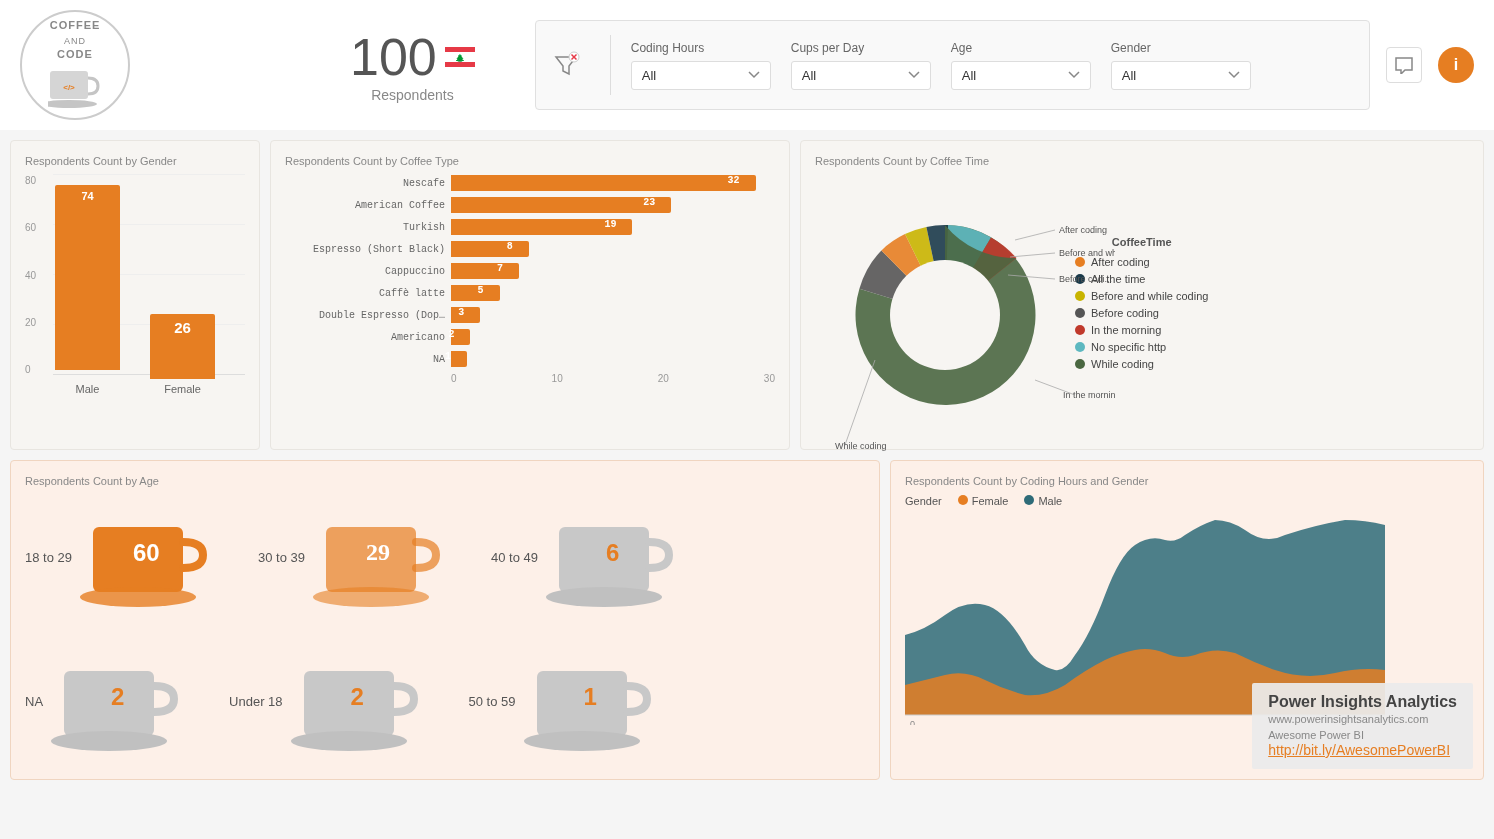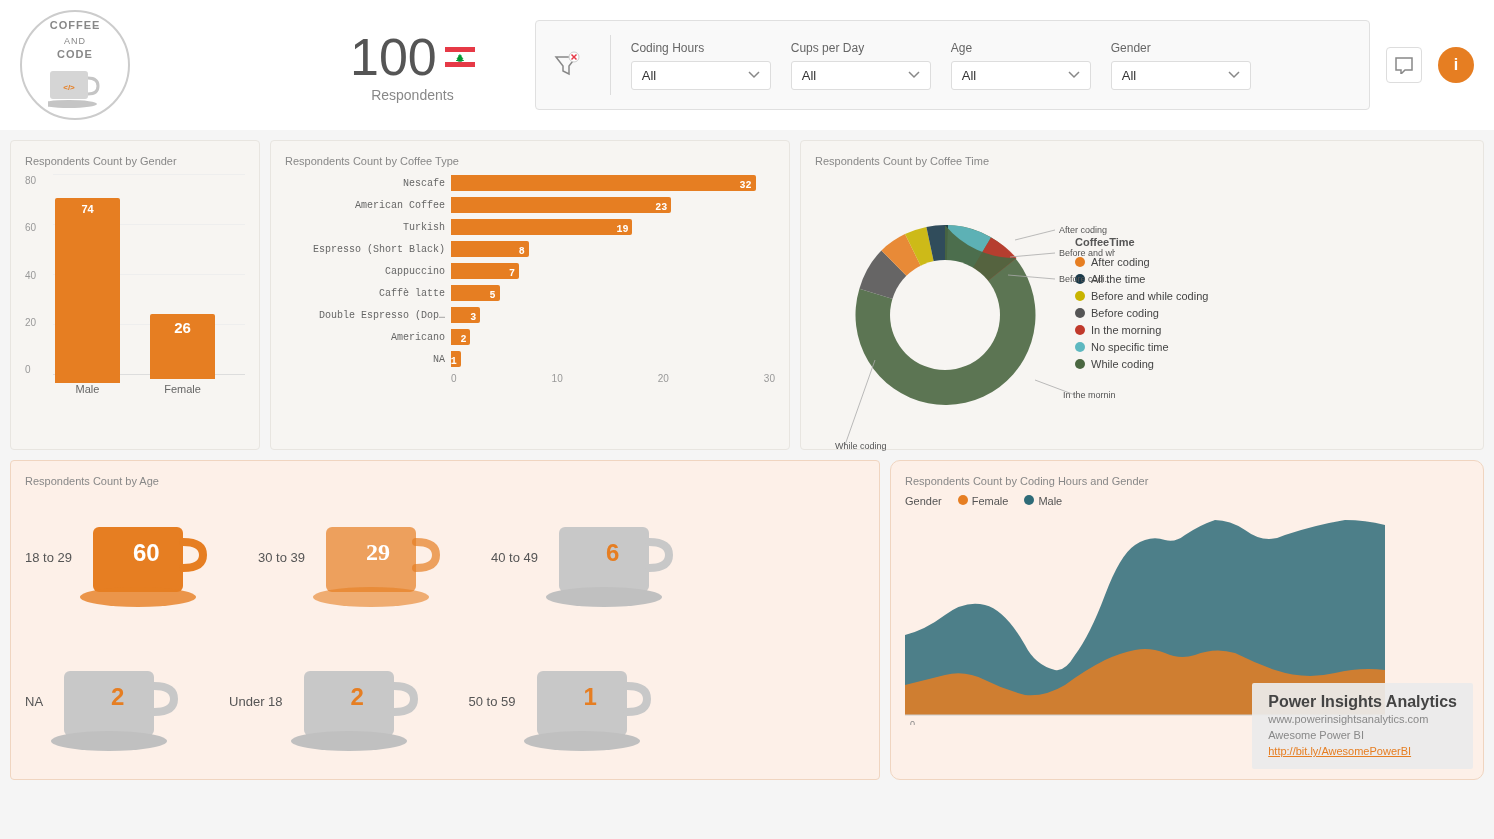--- a/index.html
+++ b/index.html
@@ -31,34 +31,34 @@
     .chart-title { font-size: 11px; color: #888; margin-bottom: 8px; }
 
     
     .gender-panel { width: 250px; }
 
     
     .coffee-type-panel { width: 520px; margin-left: 10px; }
     .horiz-bar-row { display: flex; align-items: center; margin-bottom: 6px; gap: 6px; font-family: Liberation Mono, monospace; }
     .horiz-bar-name { font-size: 10px; color: #666; text-align: right; width: 160px; flex-shrink: 0; }
     .horiz-bar-track { flex: 1; height: 16px; position: relative; }
-    .horiz-bar-fill { height: 100%; background: #e67e22; border-radius: 0 2px 2px 0; display: flex; align-items: flex-end; justify-content: flex-end; padding-right: 4px; }
+    .horiz-bar-fill { height: 100%; background: #e67e22; border-radius: 0 2px 2px 0; display: flex; align-items: flex-start; justify-content: flex-end; padding-right: 16px; }
     .horiz-bar-val { font-size: 10px; color: #fff; font-weight: bold; }
     .horiz-x-axis { display: flex; justify-content: space-between; margin-left: 166px; font-size: 10px; color: #999; margin-top: 4px; }
     .donut-wrapper { display: flex; align-items: center; }
     .donut-svg-wrap { position: relative; width: 260px; height: 260px; }
-    .donut-legend { font-size: 11px; }
+    .donut-legend { font-size: 11px; text-align: center; }
     .legend-item { display: flex; align-items: center; gap: 6px; margin-bottom: 5px; }
     .legend-dot { width: 10px; height: 10px; border-radius: 50%; flex-shrink: 0; }
     .legend-label { color: #444; }
 
     
     .charts-row2 { display: flex; gap: 10px; margin: 10px; margin-top: 0; }
     .age-panel { background: #fdf0e8; border: 1px solid #f0d5c0; border-radius: 4px; padding: 14px; width: 870px; }
-    .coding-hours-panel { background: #fdf0e8; border: 1px solid #f0d5c0; border-radius: 10px; padding: 14px; flex: 1; }
+    .coding-hours-panel { background: #fdf0e8; border: 1px solid #f0d5c0; border-radius: 4px; padding: 14px; flex: 1; }
 
     .cups-grid { display: flex; flex-wrap: wrap; gap: 20px; margin-top: 10px; }
     .cup-item { display: flex; flex-direction: row; align-items: center; gap: 6px; min-width: 165px; }
     .cup-age-label { font-size: 13px; color: #555; margin-bottom: 4px; }
 
     .gender-legend { display: flex; gap: 16px; font-size: 11px; color: #555; margin-bottom: 8px; }
     .gender-dot { width: 10px; height: 10px; border-radius: 50%; display: inline-block; margin-right: 4px; }
   </style>
 </head>
 <body>
@@ -173,21 +173,21 @@
       </div>
 
       <div style="position:absolute;left:28px;right:0;top:0;height:200px;">
         <div style="position:absolute;bottom:0;left:0;right:0;height:1px;background:#ddd;"></div>
         <div style="position:absolute;bottom:50px;left:0;right:0;height:1px;background:#eee;"></div>
         <div style="position:absolute;bottom:100px;left:0;right:0;height:1px;background:#eee;"></div>
         <div style="position:absolute;bottom:150px;left:0;right:0;height:1px;background:#eee;"></div>
         <div style="position:absolute;bottom:200px;left:0;right:0;height:1px;background:#eee;"></div>
       </div>
       <div style="position:absolute;left:30px;bottom:20px;display:flex;align-items:flex-end;gap:30px;">
-        <div style="display:flex;flex-direction:column;align-items:center;gap:0;">
+        <div style="display:flex;flex-direction:column;align-items:center;gap:13px;">
           <div style="font-size:11px;font-weight:bold;color:#fff;background:#e67e22;border-radius:2px 2px 0 0;width:65px;height:185px;display:flex;align-items:flex-start;justify-content:center;padding-top:5px;">74</div>
           <span style="font-size:11px;color:#666;">Male</span>
         </div>
         <div style="display:flex;flex-direction:column;align-items:center;gap:4px;">
           <div style="font-size:15px;font-weight:bold;color:#fff;background:#e67e22;border-radius:2px 2px 0 0;width:65px;height:65px;display:flex;align-items:flex-start;justify-content:center;padding-top:5px;">26</div>
           <span style="font-size:11px;color:#666;">Female</span>
         </div>
       </div>
     </div>
   </div>
@@ -333,21 +333,21 @@
         <div class="legend-item">
           <div class="legend-dot" style="background:#555555;"></div>
           <span class="legend-label">Before coding</span>
         </div>
         <div class="legend-item">
           <div class="legend-dot" style="background:#c0392b;"></div>
           <span class="legend-label">In the morning</span>
         </div>
         <div class="legend-item">
           <div class="legend-dot" style="background:#5db8c0;"></div>
-          <span class="legend-label">No specific time</span>
+          <span class="legend-label">No specific http</span>
         </div>
         <div class="legend-item">
           <div class="legend-dot" style="background:#4a6741;"></div>
           <span class="legend-label">While coding</span>
         </div>
       </div>
     </div>
   </div>
 </div>
 
@@ -448,16 +448,16 @@
 
       <line x1="0" y1="200" x2="480" y2="200" stroke="#ccc" stroke-width="1"></line>
       <text x="5" y="212" font-size="9" fill="#888">0</text>
     </svg>
 
     
     <div style="position:absolute;bottom:10px;right:10px;background:rgba(235,235,235,0.93);padding:10px 16px;border-radius:2px;">
       <div style="font-size:16px;font-weight:bold;color:#444;">Power Insights Analytics</div>
       <div style="font-size:11px;color:#888;margin-top:2px;">www.powerinsightsanalytics.com</div>
       <div style="font-size:11px;color:#888;margin-top:4px;">Awesome Power BI</div>
-      <a style="font-size:11px;color:#e67e22;text-decoration:underline;" href="#">http://bit.ly/AwesomePowerBI</a>
+      <a style="font-size:14px;color:#e67e22;text-decoration:underline;" href="#">http://bit.ly/AwesomePowerBI</a>
     </div>
   </div>
 </div>
 
 </body></html>

